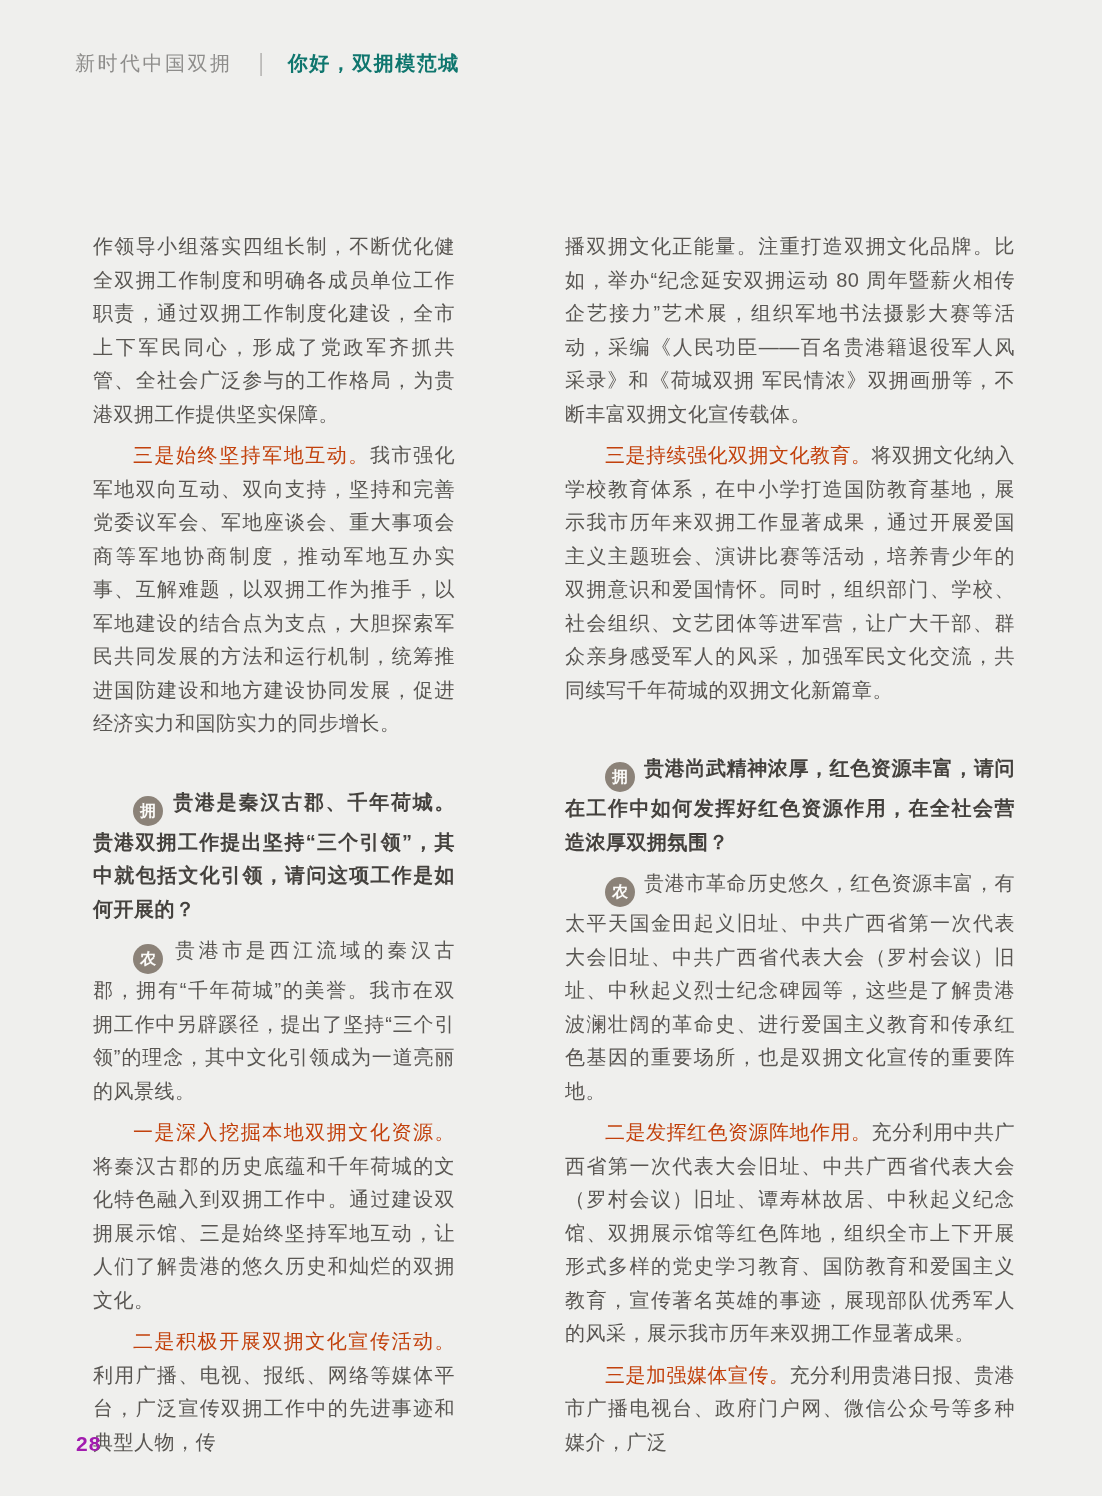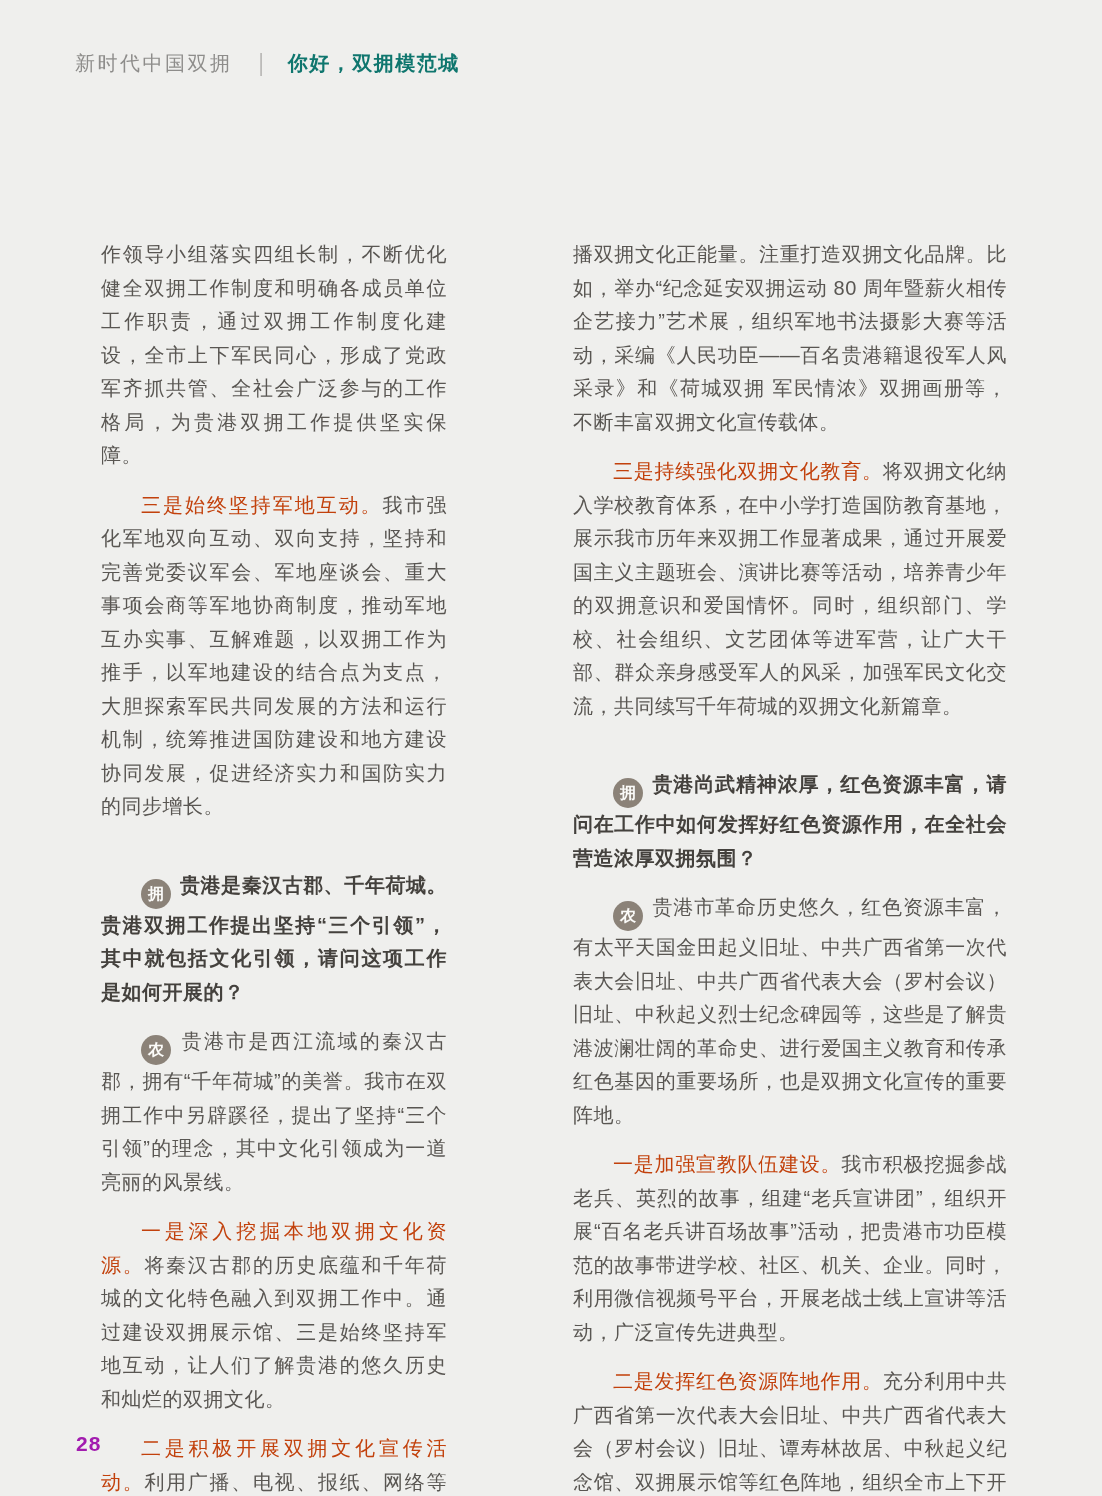--- a/index.html
+++ b/index.html
@@ -26,21 +26,21 @@
   .col {
     position:absolute; top:0;
     text-align:justify;
     font-size:20px; line-height:33.5px;
     color:#595652;
     letter-spacing:0.5px;
   }
   .col-left  { left:0;     width:378px; }
   .col-right { left:472px; width:466px; }
 
-  .para { margin:16px; text-indent:2em; }
+  .para { margin:8px; text-indent:2em; }
   .no-indent { text-indent:0; }
   .gap-top { margin-top:45px; }
 
   .lead { font-weight:400; color:#c2410c; }
   .question .q-text { font-weight:700; color:#44413d; }
 
   .badge {
     display:inline-block;
     width:30px; height:30px;
     border-radius:50%;
@@ -89,21 +89,20 @@
 
     <section class="col col-right">
       <p class="para no-indent"><span>播双拥文化正能量。注重打造双拥文化品牌。比如，举办“纪念延安双拥运动 80 周年暨薪火相传企艺接力”艺术展，组织军地书法摄影大赛等活动，采编《人民功臣——百名贵港籍退役军人风采录》和《荷城双拥 军民情浓》双拥画册等，不断丰富双拥文化宣传载体。</span></p>
 
       <p class="para"><span class="lead">三是持续强化双拥文化教育。</span><span>将双拥文化纳入学校教育体系，在中小学打造国防教育基地，展示我市历年来双拥工作显著成果，通过开展爱国主义主题班会、演讲比赛等活动，培养青少年的双拥意识和爱国情怀。同时，组织部门、学校、社会组织、文艺团体等进军营，让广大干部、群众亲身感受军人的风采，加强军民文化交流，共同续写千年荷城的双拥文化新篇章。</span></p>
 
       <p class="para question gap-top"><span class="badge">拥</span><span class="q-text">贵港尚武精神浓厚，红色资源丰富，请问在工作中如何发挥好红色资源作用，在全社会营造浓厚双拥氛围？</span></p>
 
       <p class="para answer"><span class="badge">农</span><span>贵港市革命历史悠久，红色资源丰富，有太平天国金田起义旧址、中共广西省第一次代表大会旧址、中共广西省代表大会（罗村会议）旧址、中秋起义烈士纪念碑园等，这些是了解贵港波澜壮阔的革命史、进行爱国主义教育和传承红色基因的重要场所，也是双拥文化宣传的重要阵地。</span></p>
 
-      <p class="para"><span class="lead">一是加强宣教队伍建设。</span><span>我市积极挖掘参战老兵、英烈的故事，组建“老兵宣讲团”，组织开展“百名老兵讲百场故事”活动，把贵港市功臣模范的故事带进学校、社区、机关、企业。同时，利用微信视频号平台，开展老战士线上宣讲等活动，广泛宣传先进典型。</span></p>
 
       <p class="para"><span class="lead">二是发挥红色资源阵地作用。</span><span>充分利用中共广西省第一次代表大会旧址、中共广西省代表大会（罗村会议）旧址、谭寿林故居、中秋起义纪念馆、双拥展示馆等红色阵地，组织全市上下开展形式多样的党史学习教育、国防教育和爱国主义教育，宣传著名英雄的事迹，展现部队优秀军人的风采，展示我市历年来双拥工作显著成果。</span></p>
 
       <p class="para"><span class="lead">三是加强媒体宣传。</span><span>充分利用贵港日报、贵港市广播电视台、政府门户网、微信公众号等多种媒介，广泛</span></p>
     </section>
 
   </main>
 
   <footer>
     <span class="page-number">28</span>

